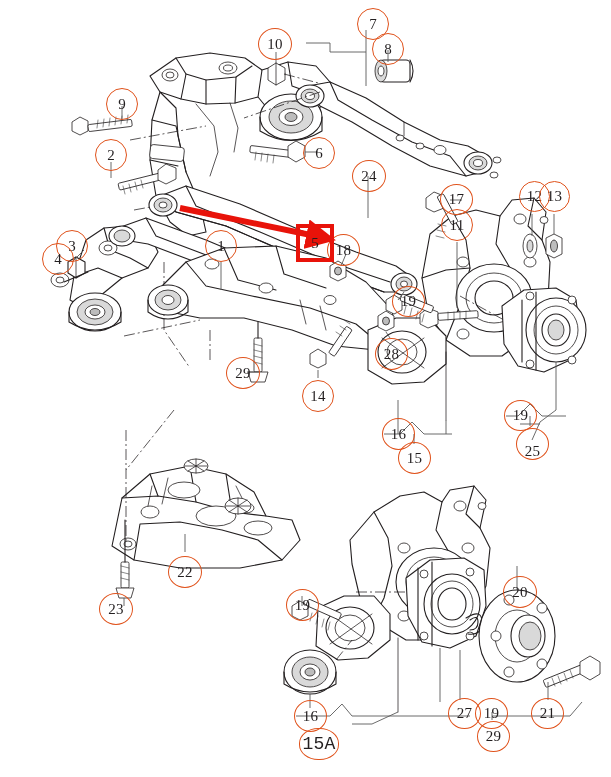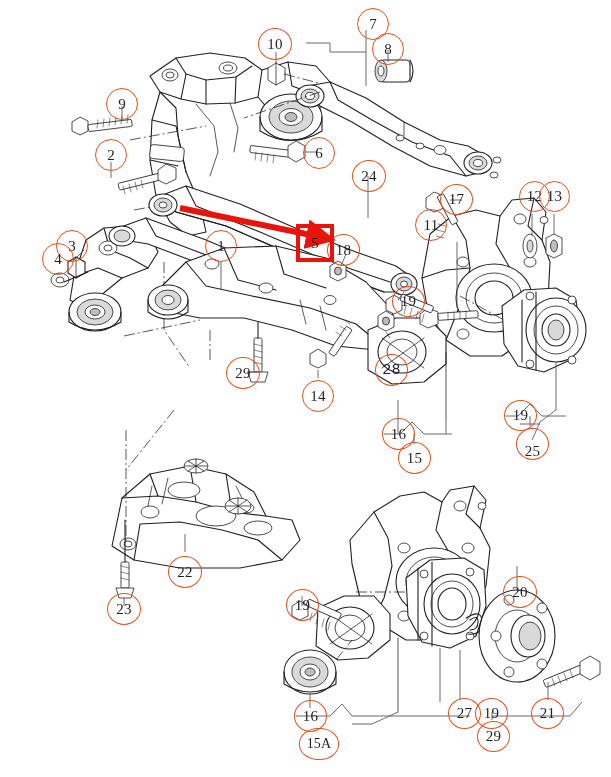--- a/index.html
+++ b/index.html
@@ -40,21 +40,22 @@
     justify-content: center;
     font-family: "Liberation Serif", "DejaVu Serif", serif;
     font-size: 15px;
     line-height: 1;
     letter-spacing: 0.2px;
     white-space: nowrap;
     z-index: 5;
   }
   .callout.wide {
     border-radius: 48%;
-    font-size: 14px;
+    font-size: 18px;
+    font-family: Liberation Mono, monospace;
   }
 
   
   .callout-box {
     position: absolute;
     box-sizing: border-box;
     border: 4px solid #E8130A;
     background: transparent;
     color: #231f20;
     display: flex;
@@ -507,39 +508,39 @@
     </div>
     <div class="callout" style="left:440px;top:184px;width:33px;height:31px;">
       <span>17</span>
     </div>
     <div class="callout" style="left:519px;top:181px;width:31px;height:31px;">
       <span>12</span>
     </div>
     <div class="callout" style="left:539px;top:181px;width:31px;height:31px;">
       <span>13</span>
     </div>
-    <div class="callout" style="left:415px;top:209px;width:32px;height:32px;">
+    <div class="callout" style="left:441px;top:209px;width:32px;height:32px;">
       <span>11</span>
     </div>
     <div class="callout" style="left:56px;top:230px;width:32px;height:32px;">
       <span>3</span>
     </div>
     <div class="callout" style="left:205px;top:230px;width:32px;height:32px;">
       <span>1</span>
     </div>
     <div class="callout" style="left:327px;top:234px;width:33px;height:32px;">
       <span>18</span>
     </div>
     <div class="callout" style="left:42px;top:243px;width:32px;height:32px;">
       <span>4</span>
     </div>
     <div class="callout" style="left:392px;top:286px;width:33px;height:31px;">
       <span>19</span>
     </div>
-    <div class="callout" style="left:375px;top:354px;width:33px;height:32px;font-family:Liberation Mono, monospace;">
+    <div class="callout" style="left:375px;top:338px;width:33px;height:32px;">
       <span>28</span>
     </div>
     <div class="callout" style="left:226px;top:357px;width:34px;height:32px;">
       <span>29</span>
     </div>
     <div class="callout" style="left:302px;top:380px;width:32px;height:32px;">
       <span>14</span>
     </div>
     <div class="callout" style="left:504px;top:400px;width:33px;height:31px;">
       <span>19</span>
@@ -552,21 +553,21 @@
     </div>
     <div class="callout" style="left:398px;top:442px;width:33px;height:32px;text-align:right;">
       <span>15</span>
     </div>
     <div class="callout" style="left:168px;top:556px;width:34px;height:32px;">
       <span>22</span>
     </div>
     <div class="callout" style="left:286px;top:589px;width:33px;height:32px;">
       <span>19</span>
     </div>
-    <div class="callout" style="left:107px;top:593px;width:34px;height:32px;justify-content:center;">
+    <div class="callout" style="left:99px;top:593px;width:34px;height:32px;justify-content:center;">
       <span>23</span>
     </div>
     <div class="callout" style="left:503px;top:576px;width:34px;height:32px;font-family:Liberation Serif, serif;">
       <span>20</span>
     </div>
     <div class="callout" style="left:448px;top:698px;width:33px;height:31px;">
       <span>27</span>
     </div>
     <div class="callout" style="left:475px;top:698px;width:33px;height:31px;">
       <span>19</span>

